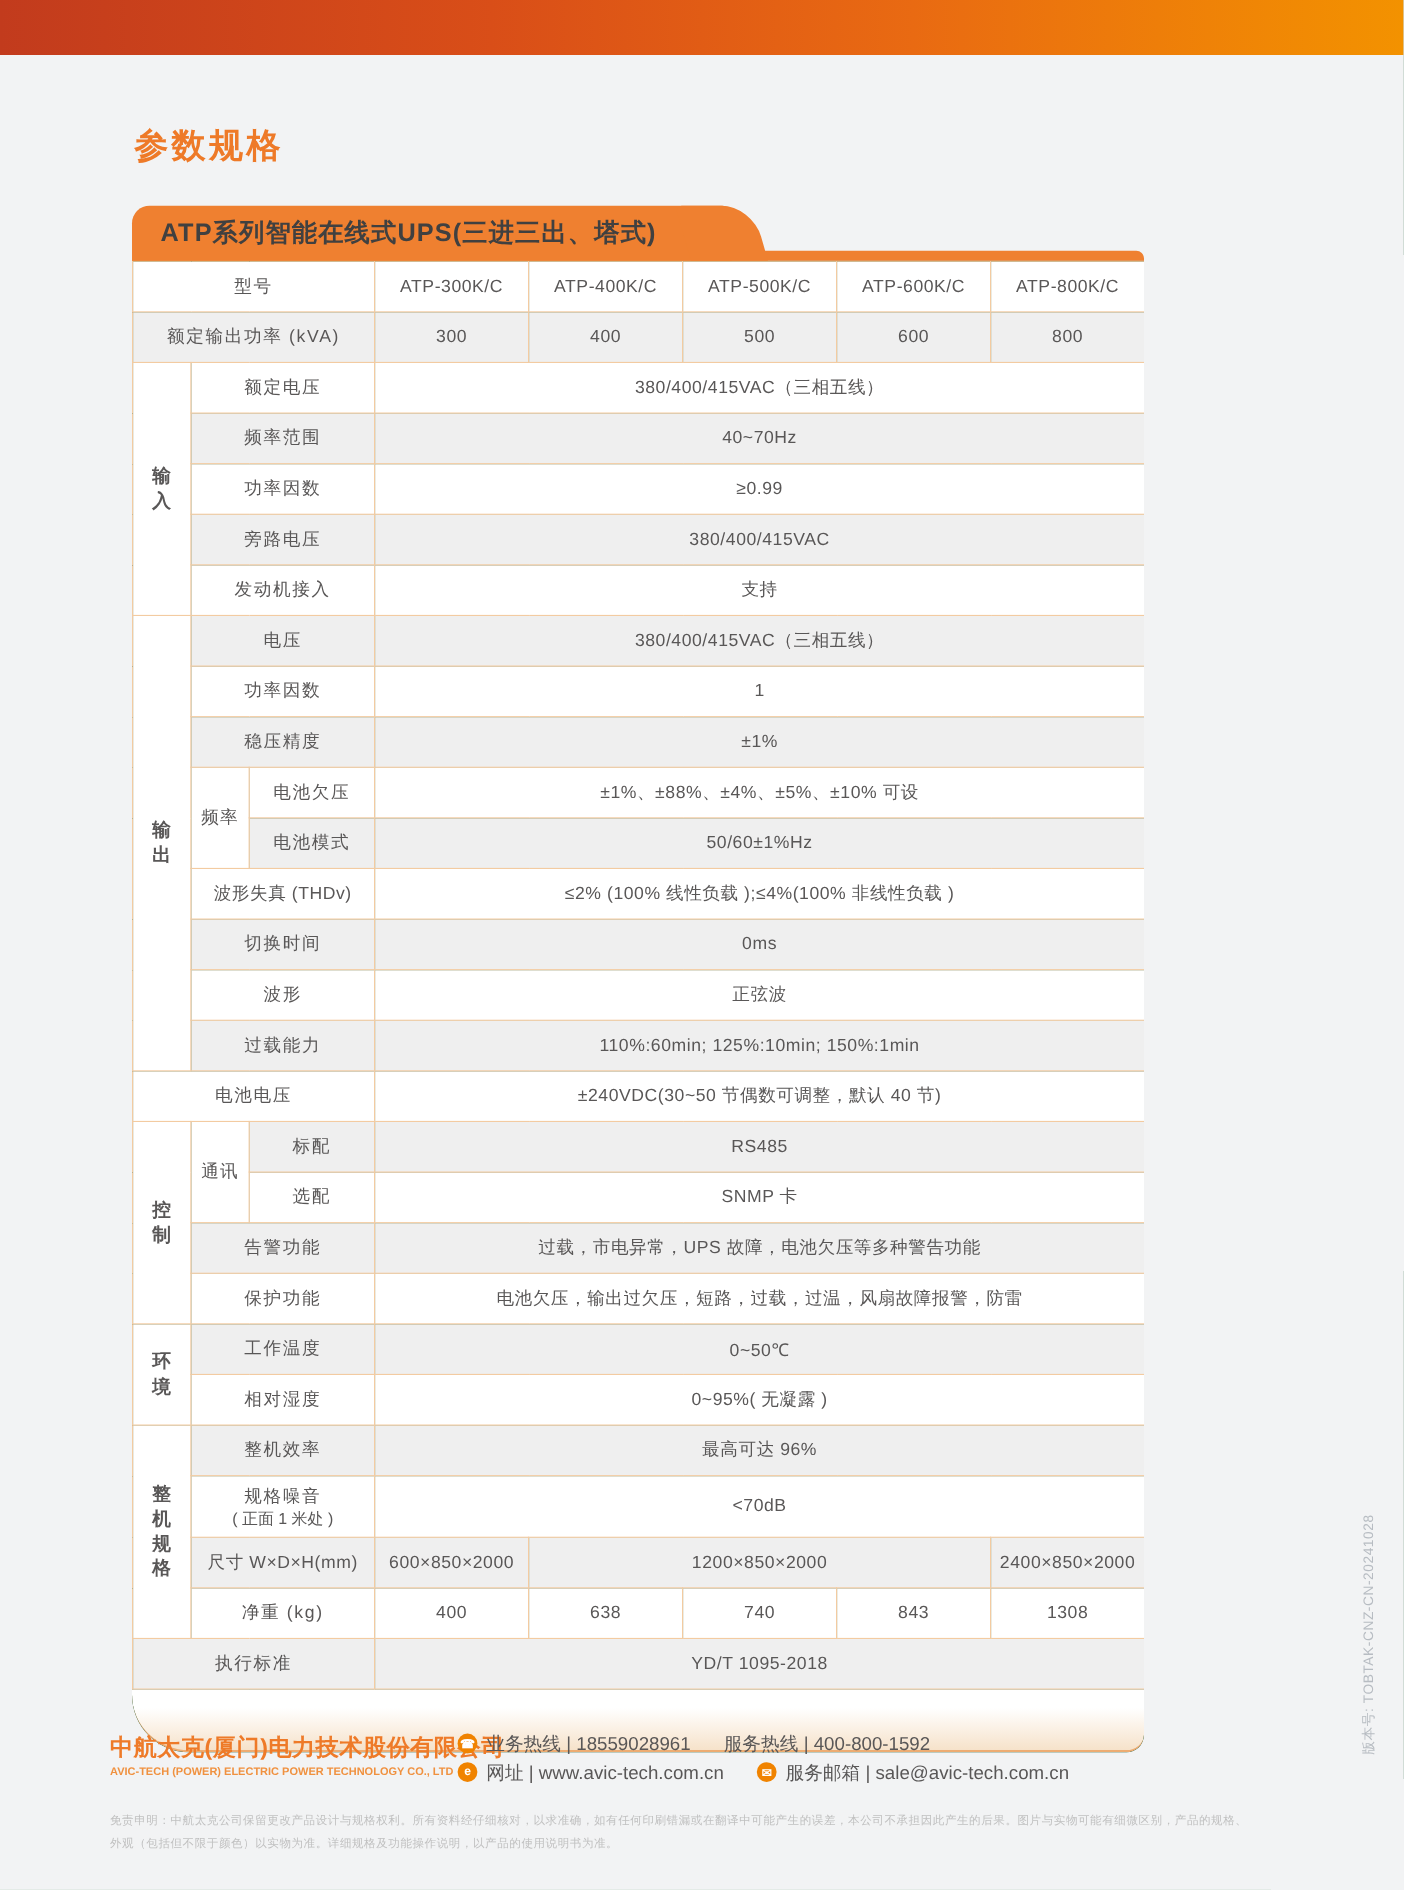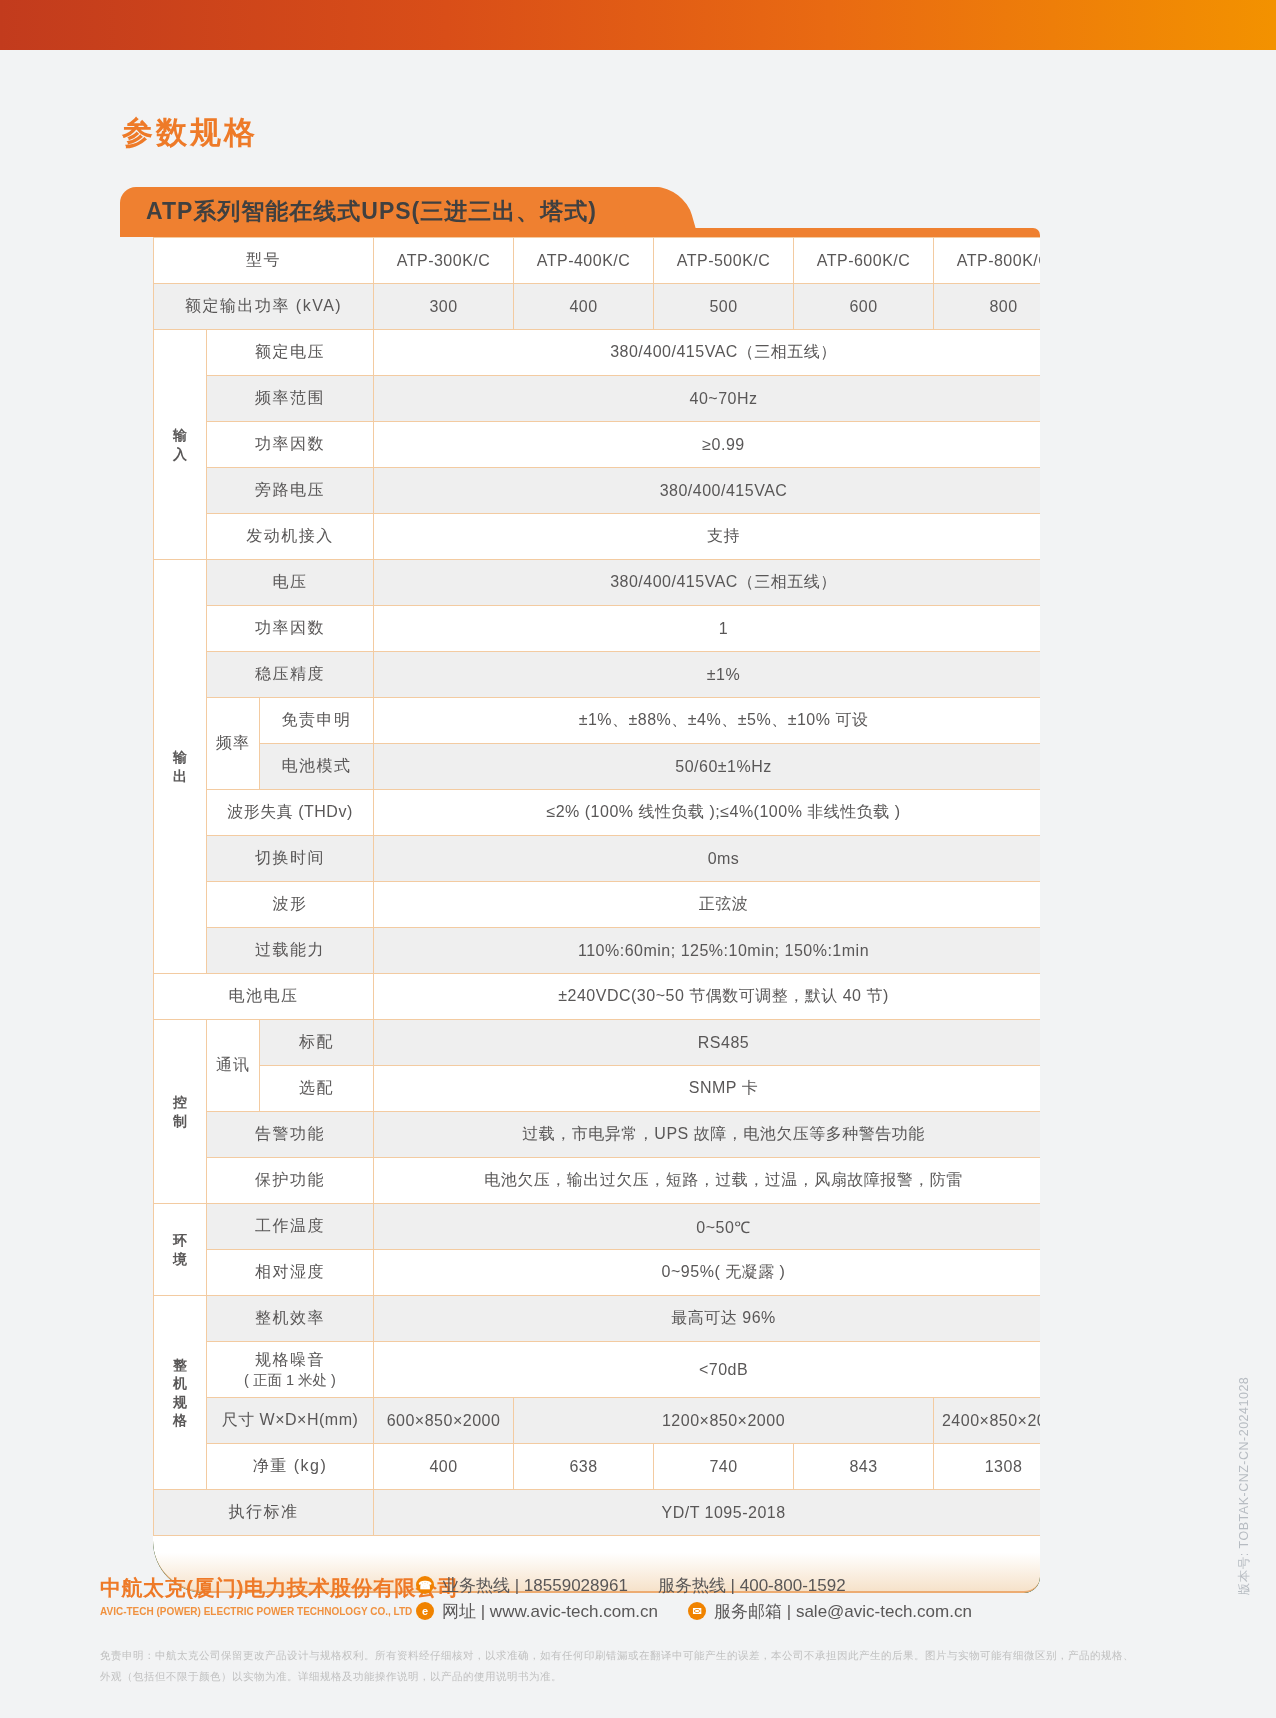--- a/index.html
+++ b/index.html
@@ -37,40 +37,39 @@
   .tab-title{
     position:relative;z-index:2;display:block;
     line-height:48px;padding-left:26px;
     font-size:23px;font-weight:bold;color:#404040;letter-spacing:1px;
     white-space:nowrap;
   }
   .card{
     background:#14532d;
     border-radius:0 0 16px 52px;
     overflow:hidden;
-    margin-left:33px;
   }
   table.spec{
     width:920px;border-collapse:collapse;table-layout:fixed;
     font-size:16px;
   }
   table.spec td{
     border:1px solid #F3CBA1;
     height:43px;
     text-align:center;vertical-align:middle;
     padding:1px 5px;
     background:#FFFFFF;
     color:#595757;
   }
   table.spec tr.alt td.lbl,
   table.spec tr.alt td.val{background:#EFEFEF;}
   td.lbl{letter-spacing:1.5px;}
   td.val{letter-spacing:0.5px;}
   td.g{
-    color:#EF7F2F;font-weight:bold;font-size:14px;
+    color:#EF7F2F;font-weight:bold;font-size:17px;
     background:#FFFFFF !important;
   }
   td.g .vtxt{
     display:inline-block;width:1.15em;
     word-break:break-all;line-height:1.3;text-align:center;
   }
   td.sg{background:#FFFFFF !important;letter-spacing:1px;}
   td.small{font-size:16px;letter-spacing:0.5px;}
   .noise-l2{font-size:14.5px;letter-spacing:0;}
   .card-tail{
@@ -180,21 +179,21 @@
         <tr>
           <td class="lbl" colspan="2">功率因数</td>
           <td class="val" colspan="5">1</td>
         </tr>
         <tr class="alt">
           <td class="lbl" colspan="2">稳压精度</td>
           <td class="val" colspan="5">±1%</td>
         </tr>
         <tr>
           <td class="sg" rowspan="2">频率</td>
-          <td class="lbl">免责申明</td>
+          <td class="lbl">电池欠压</td>
           <td class="val" colspan="5">±1%、±88%、±4%、±5%、±10% 可设</td>
         </tr>
         <tr class="alt">
           <td class="lbl">电池模式</td>
           <td class="val" colspan="5">50/60±1%Hz</td>
         </tr>
         <tr>
           <td class="lbl small" colspan="2">波形失真 (THDv)</td>
           <td class="val" colspan="5">≤2% (100% 线性负载 );≤4%(100% 非线性负载 )</td>
         </tr>

